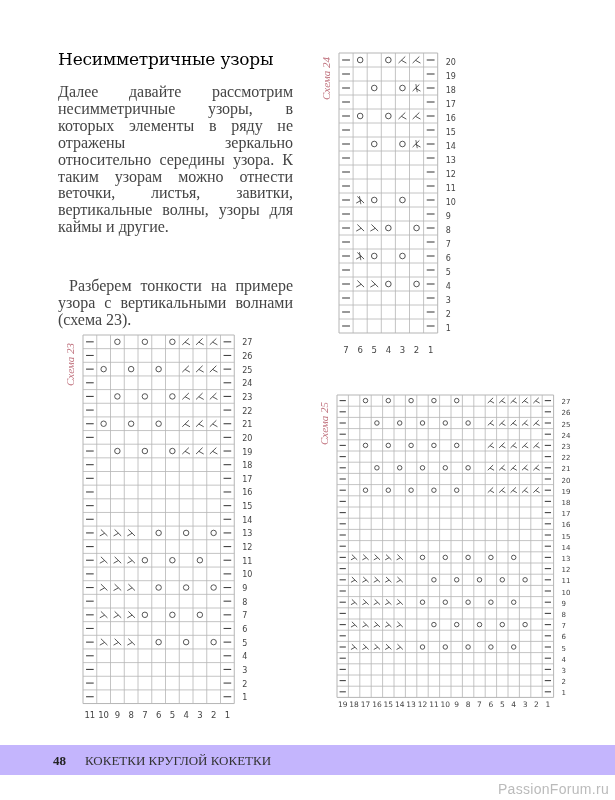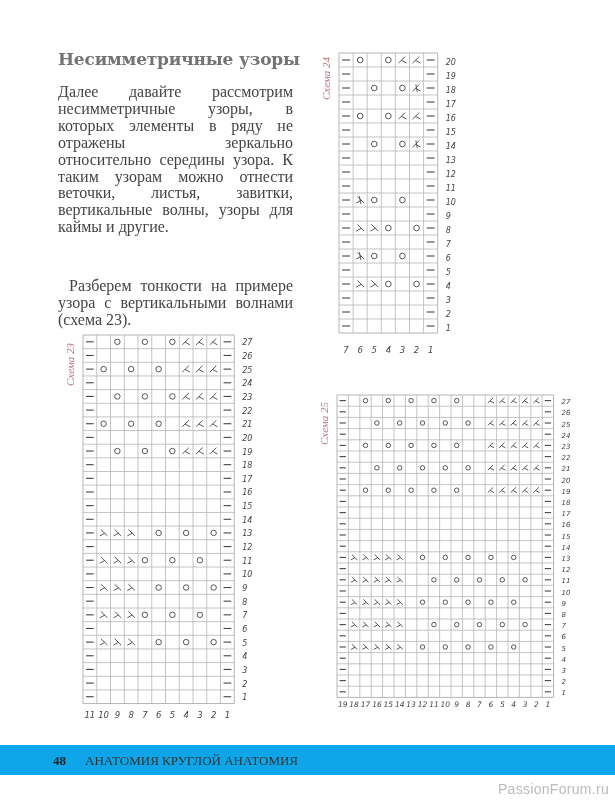--- a/index.html
+++ b/index.html
@@ -1,28 +1,28 @@
 <!DOCTYPE html>
 <html><head>
 <meta charset="utf-8">
 <style>
   html, body { margin:0; padding:0; }
   body { width:615px; height:800px; background:#fff; position:relative; overflow:hidden;
          font-family:"DejaVu Serif", serif; color:#333; }
-  .title { position:absolute; left:58px; top:49px; font-size:17px; font-weight:bold; color:#737373;
+  .title { position:absolute; left:58px; top:49px; font-size:17px; font-weight:normal; color:#000000;
            font-family:"DejaVu Serif", serif; letter-spacing:-0.2px; }
   .text { position:absolute; left:58px; top:84px; width:235px; font-size:16px; line-height:16.9px;
           color:#444; font-family:"Liberation Serif", serif; }
   .text p { margin:0; text-align:justify; text-indent:0; }
   .text p.ind { text-indent:11px;margin-top:42px; }
-  .grid { position:absolute;font-style:italic; }
+  .grid { position:absolute; }
   .grid svg { display:block; overflow:visible; }
   .schema-label { position:absolute; font-family:"Liberation Serif", serif; font-style:italic;
                   color:#c0727e; font-size:11px; transform:rotate(-90deg); transform-origin:left top; white-space:nowrap; }
-  .footer { position:absolute; left:0; top:745px; width:615px; height:30px; background:#0ea5e9; }
+  .footer { position:absolute; left:0; top:745px; width:615px; height:30px; background:#c4b5fd; }
   .page-num { position:absolute; left:53px; top:8px; font-weight:bold; font-size:13px; color:#222;
               font-family:"Liberation Serif", serif; }
   .running-title { position:absolute; left:85px; top:8px; font-size:13px; color:#333;
                    font-family:"Liberation Serif", serif; }
   .watermark { position:absolute; right:6px; top:781px; font-size:14px; color:#bbb;
                font-family:Liberation Sans, sans-serif; letter-spacing:0.3px; }
 </style>
 </head>
 <body>
 
@@ -1424,16 +1424,16 @@
       <text x="165.29999999999998" y="312.4" font-size="7.5" fill="#444" text-anchor="middle" font-family="DejaVu Sans, sans-serif">5</text>
       <text x="176.7" y="312.4" font-size="7.5" fill="#444" text-anchor="middle" font-family="DejaVu Sans, sans-serif">4</text>
       <text x="188.1" y="312.4" font-size="7.5" fill="#444" text-anchor="middle" font-family="DejaVu Sans, sans-serif">3</text>
       <text x="199.5" y="312.4" font-size="7.5" fill="#444" text-anchor="middle" font-family="DejaVu Sans, sans-serif">2</text>
       <text x="210.9" y="312.4" font-size="7.5" fill="#444" text-anchor="middle" font-family="DejaVu Sans, sans-serif">1</text>
     </svg>
   </div>
 
 <div class="footer">
   <span class="page-num">48</span>
-  <span class="running-title">АНАТОМИЯ КРУГЛОЙ АНАТОМИЯ</span>
+  <span class="running-title">КОКЕТКИ КРУГЛОЙ КОКЕТКИ</span>
 </div>
 
 <div class="watermark">PassionForum.ru</div>
 
 </body></html>

